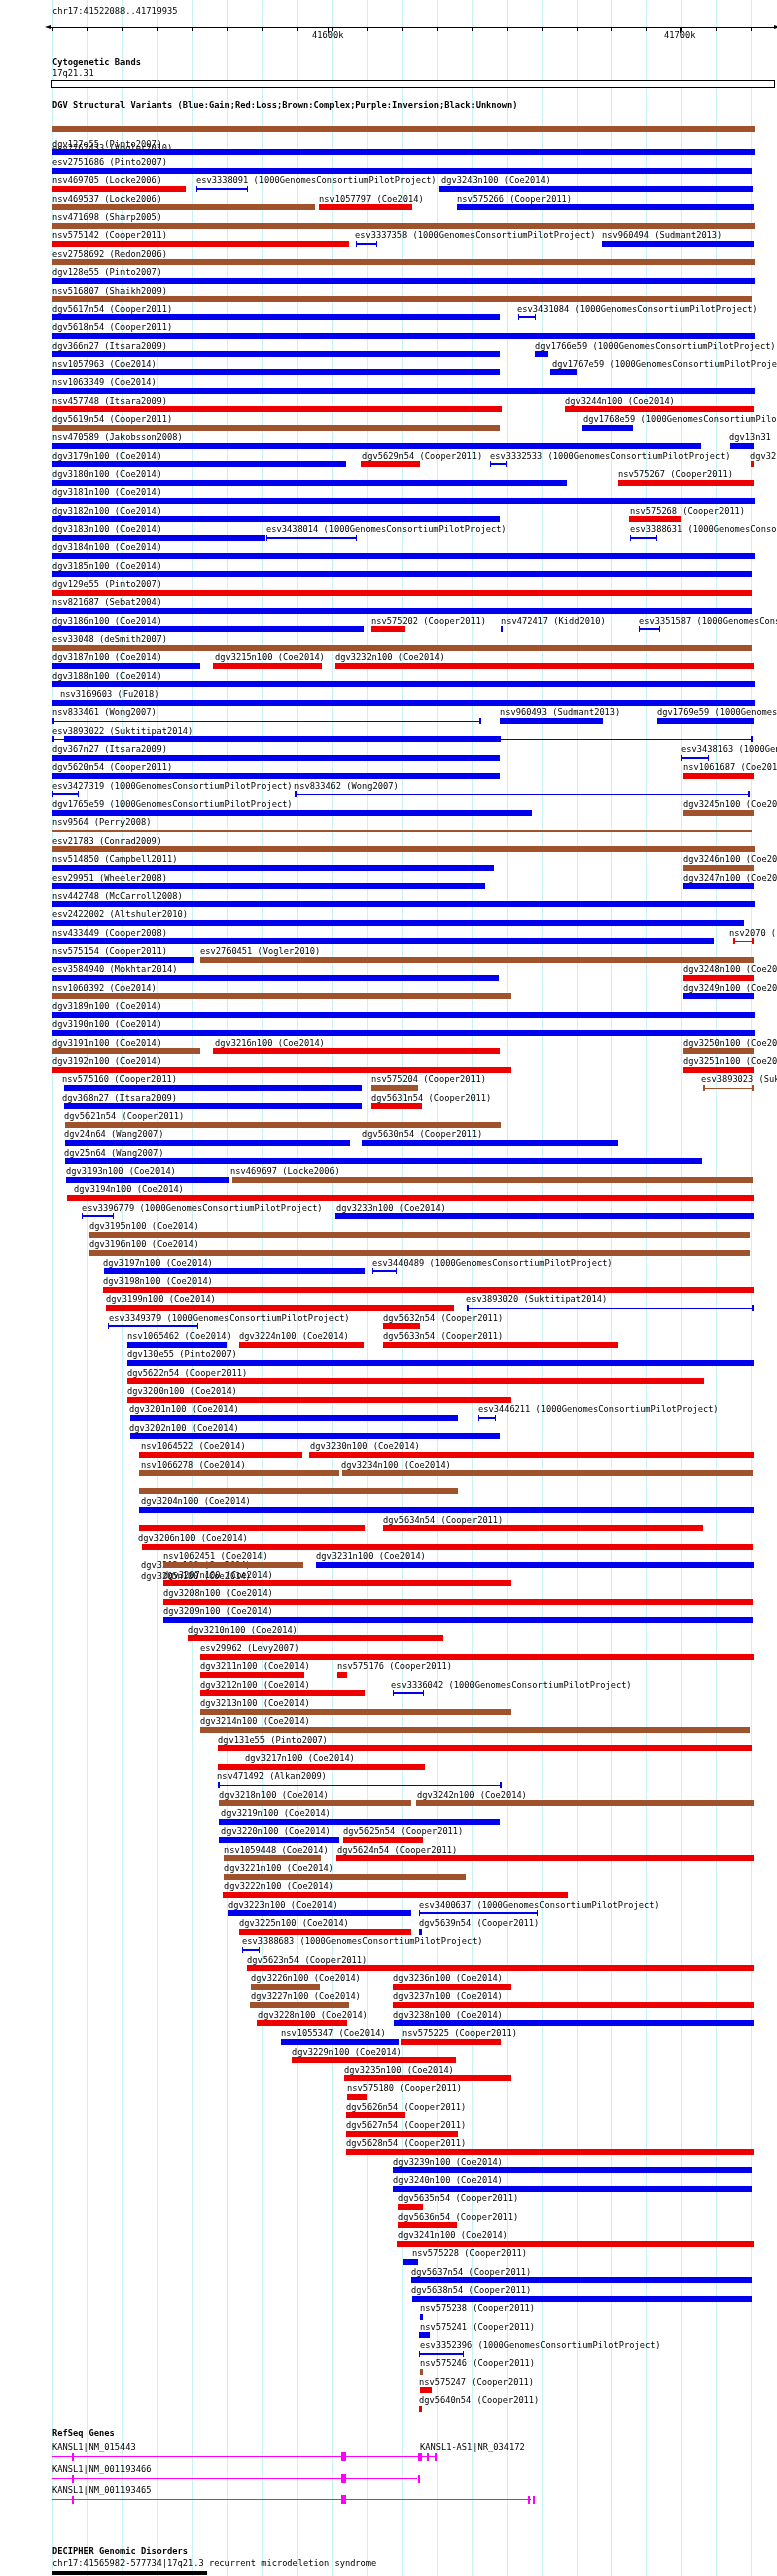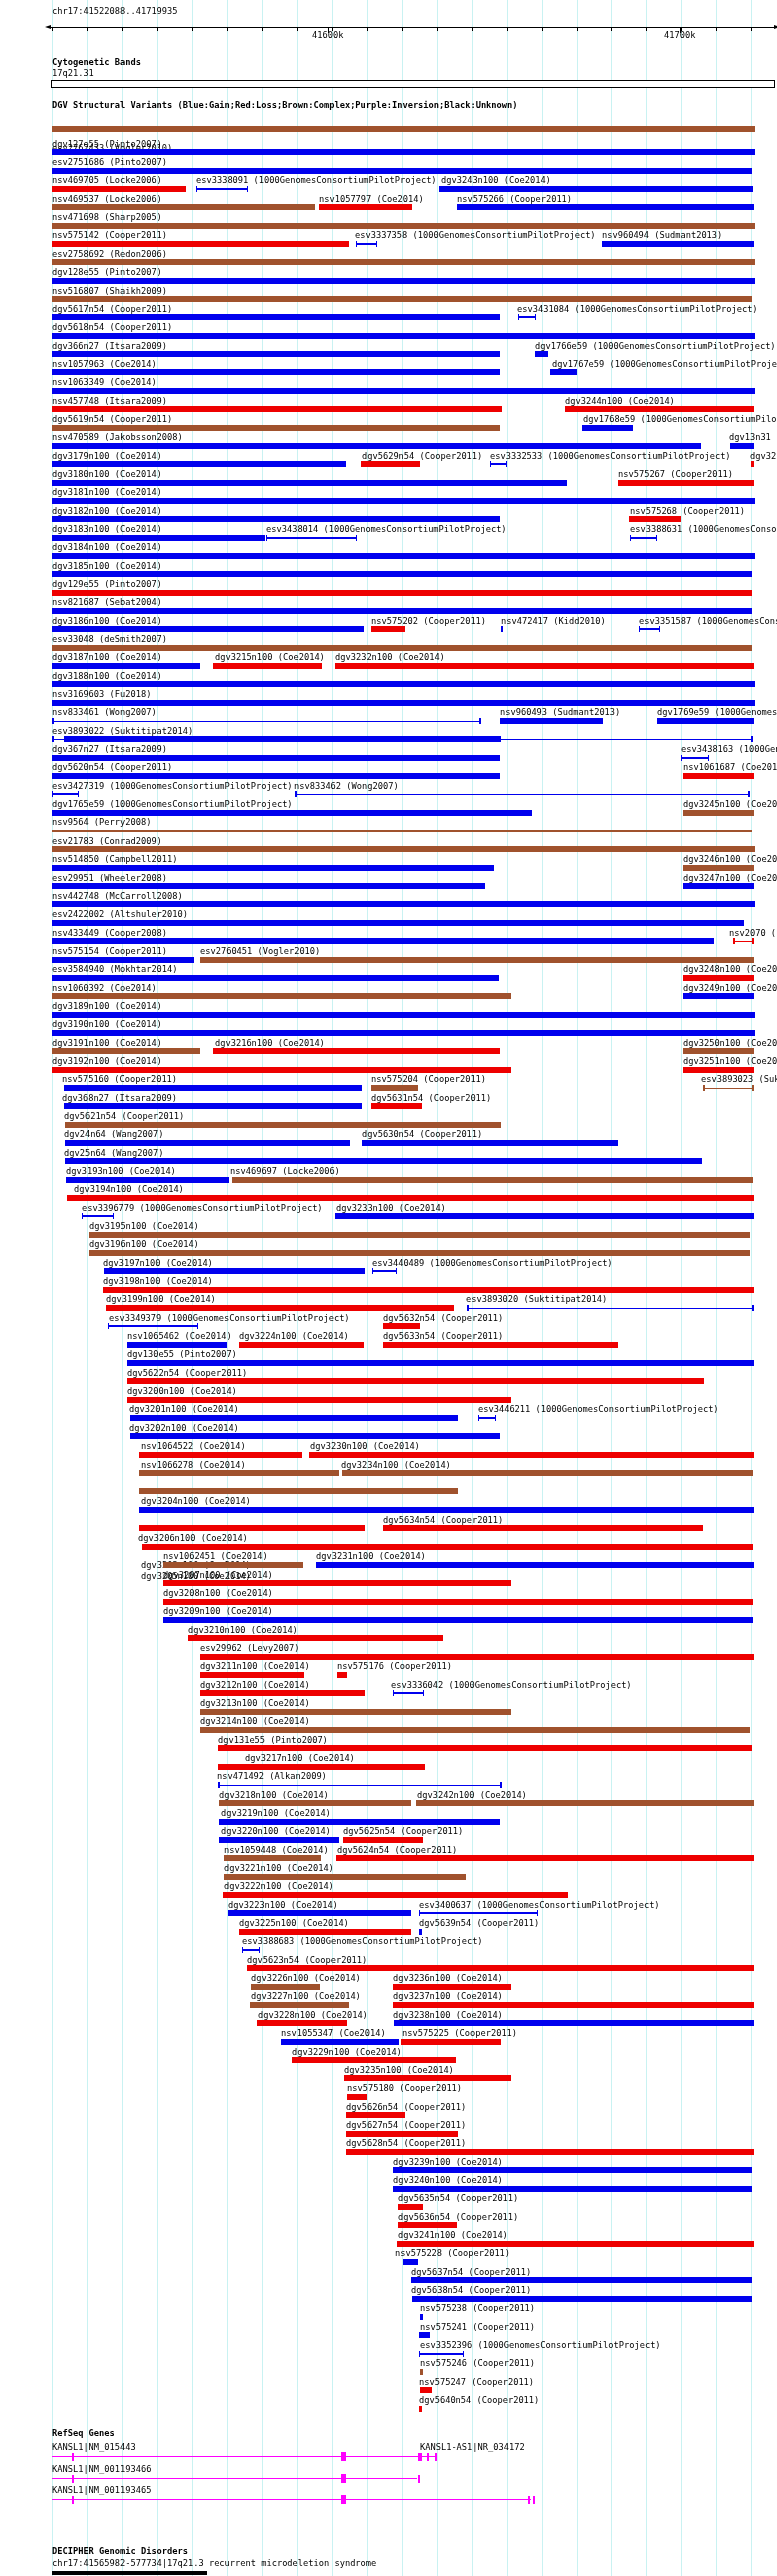--- a/index.html
+++ b/index.html
@@ -272,21 +272,21 @@
         <span class="txt" style="left: 335px; top: 653px;">dgv3232n100 (Coe2014)</span>
         <div class="bar r" style="left: 52px; top: 663px; width: 148px; color: rgb(0, 0, 238);"></div>
         <div class="bar r" style="left: 213px; top: 663px; width: 109px; color: rgb(238, 0, 0);"></div>
         <div class="bar r" style="left: 335px; top: 663px; width: 419px; color: rgb(238, 0, 0);"></div>
       </div>
       <div>
         <span class="txt" style="left: 52px; top: 672px;">dgv3188n100 (Coe2014)</span>
         <div class="bar r" style="left: 52px; top: 681px; width: 703px; color: rgb(0, 0, 238);"></div>
       </div>
       <div>
-        <span class="txt" style="left: 52px; top: 690px;">nsv3169603 (Fu2018)</span>
+        <span class="txt" style="left: 52px; top: 690px; padding-left: 8px;">nsv3169603 (Fu2018)</span>
         <div class="bar r" style="left: 52px; top: 700px; width: 703px; color: rgb(0, 0, 238);"></div>
       </div>
       <div>
         <span class="txt" style="left: 52px; top: 708px;">nsv833461 (Wong2007)</span>
         <span class="txt" style="left: 500px; top: 708px;">nsv960493 (Sudmant2013)</span>
         <span class="txt" style="left: 657px; top: 708px;">dgv1769e59 (1000GenomesConsortiumPilotProject)</span>
         <div class="bar l" style="left: 52px; top: 718px; width: 429px; color: rgb(0, 0, 238);">
           <div class="mid"></div>
           <div class="cap" style="left:0"></div>
           <div class="cap" style="right:0"></div>
@@ -743,21 +743,21 @@
       </div>
       <div>
         <span class="txt" style="left: 398px; top: 2213px;">dgv5636n54 (Cooper2011)</span>
         <div class="bar r" style="left: 398px; top: 2222px; width: 59px; color: rgb(238, 0, 0);"></div>
       </div>
       <div>
         <span class="txt" style="left: 398px; top: 2231px;">dgv3241n100 (Coe2014)</span>
         <div class="bar r" style="left: 397px; top: 2241px; width: 357px; color: rgb(238, 0, 0);"></div>
       </div>
       <div>
-        <span class="txt" style="left: 395px; top: 2249px;">nsv575228 (Cooper2011)</span>
+        <span class="txt" style="left: 412px; top: 2249px;">nsv575228 (Cooper2011)</span>
         <div class="bar r" style="left: 403px; top: 2259px; width: 15px; color: rgb(0, 0, 238);"></div>
       </div>
       <div>
         <span class="txt" style="left: 411px; top: 2268px;">dgv5637n54 (Cooper2011)</span>
         <div class="bar r" style="left: 411px; top: 2277px; width: 341px; color: rgb(0, 0, 238);"></div>
       </div>
       <div>
         <span class="txt" style="left: 411px; top: 2286px;">dgv5638n54 (Cooper2011)</span>
         <div class="bar r" style="left: 412px; top: 2296px; width: 340px; color: rgb(0, 0, 238);"></div>
       </div>

